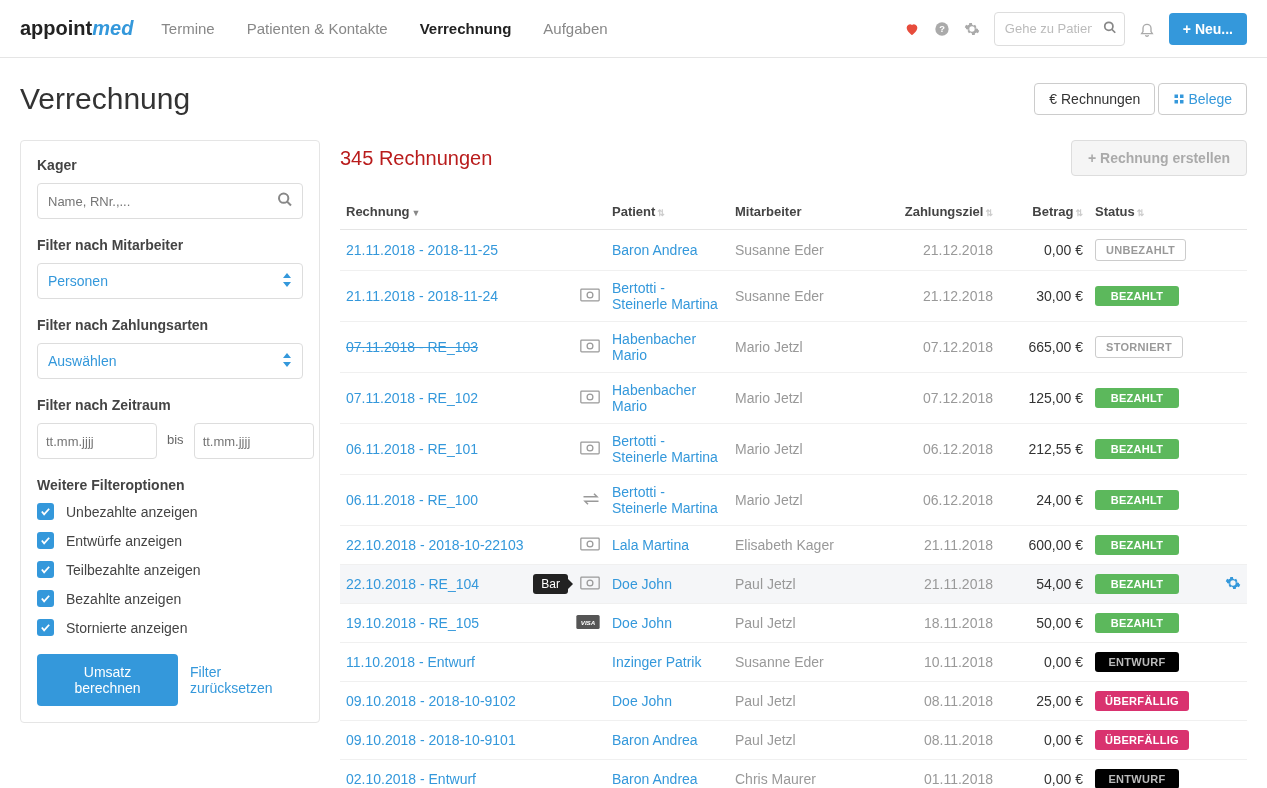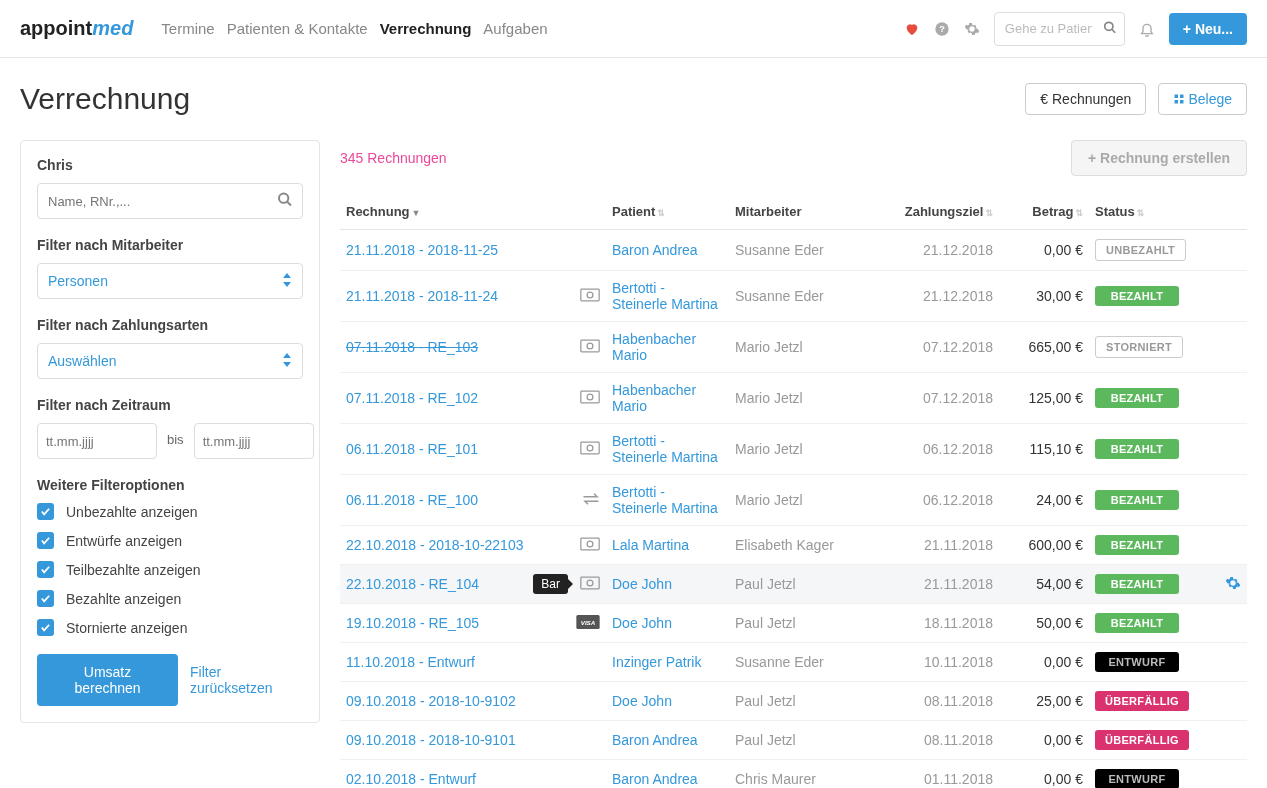--- a/index.html
+++ b/index.html
@@ -1,35 +1,35 @@
 <!DOCTYPE html>
 <html><head>
 <meta charset="utf-8">
 <style>
 * { box-sizing: border-box; margin: 0; padding: 0; }
 body { font-family: -apple-system, BlinkMacSystemFont, "Segoe UI", Helvetica, Arial, sans-serif; font-size: 14px; color: #333; background: #fff; }
 .topbar { display: flex; align-items: center; padding: 0 20px; height: 58px; border-bottom: 1px solid #e5e5e5; }
 .logo { font-size: 20px; font-weight: 700; color: #222; margin-right: 28px; }
 .logo .med { color: #3498db; font-style: italic; font-weight: 600; }
-.nav { display: flex; gap: 12px; }
+.nav { display: flex; gap: 32px; }
 .nav a { color: #888; text-decoration: none; font-size: 15px; }
 .nav a.active { color: #222; font-weight: 600; }
 .topbar-right { margin-left: auto; display: flex; align-items: center; gap: 14px; }
 .icon-btn { color: #aaa; cursor: pointer; display: inline-flex; }
 .heart { color: #e74c3c; }
 .search-box { position: relative; }
 .search-box input { width: 131px; height: 34px; border: 1px solid #ddd; border-radius: 4px; padding: 0 32px 0 10px; font-size: 13px; color: #555; }
 .search-box input::placeholder { color: #bbb; }
 .search-box .s-icon { position: absolute; right: 8px; top: 50%; transform: translateY(-50%); color: #888; }
 .bell { color: #aaa; }
 .btn-primary { background: #3498db; color: #fff; border: none; border-radius: 4px; padding: 8px 14px; font-size: 14px; font-weight: 600; cursor: pointer; }
 .page { padding: 24px 20px; }
 .page-head { display: flex; align-items: center; margin-bottom: 24px; }
 .page-title { font-size: 30px; font-weight: 400; color: #333; }
-.page-actions { margin-left: auto; display: flex; gap: 12px; }
+.page-actions { margin-left: auto; display: flex; gap: 3px; }
 .btn-outline { background: #fff; border: 1px solid #ccc; border-radius: 4px; padding: 7px 14px; font-size: 14px; cursor: pointer; color: #333; }
 .btn-outline.blue-text { color: #3498db; }
 .content { display: flex; gap: 20px; align-items: flex-start; }
 .sidebar { width: 300px; border: 1px solid #e5e5e5; border-radius: 4px; padding: 16px; flex-shrink: 0; }
 .sidebar h4 { font-size: 14px; font-weight: 600; margin-bottom: 10px; color: #444; }
 .sidebar .section { margin-bottom: 18px; }
 .input-search { position: relative; }
 .input-search input { width: 100%; height: 36px; border: 1px solid #ddd; border-radius: 4px; padding: 0 32px 0 10px; font-size: 13px; }
 .input-search .s-icon { position: absolute; right: 10px; top: 50%; transform: translateY(-50%); color: #888; }
 .select { width: 100%; height: 36px; border: 1px solid #ddd; border-radius: 4px; padding: 0 10px; color: #3498db; font-size: 14px; display: flex; align-items: center; justify-content: space-between; cursor: pointer; }
@@ -39,21 +39,21 @@
 .date-row .bis { color: #666; font-size: 13px; position: relative; top: -2px; }
 .checkbox-row { display: flex; align-items: center; gap: 12px; margin-bottom: 12px; }
 .cb { width: 17px; height: 17px; border-radius: 3px; background: #3498db; display: inline-flex; align-items: center; justify-content: center; cursor: pointer; }
 .cb svg { width: 11px; height: 11px; }
 .checkbox-row label { font-size: 14px; color: #444; }
 .sidebar-foot { display: flex; align-items: center; gap: 12px; margin-top: 8px; }
 .btn-blue { background: #3498db; color: #fff; border: none; border-radius: 4px; padding: 10px 14px; font-size: 14px; cursor: pointer; }
 .link { color: #3498db; font-size: 14px; cursor: pointer; }
 .main { flex: 1; }
 .main-head { display: flex; align-items: center; margin-bottom: 18px; }
-.count { color: #ec4899; font-size: 14px; }
+.count { color: #b91c1c; font-size: 20px; }
 .btn-disabled { margin-left: auto; background: #f5f5f5; border: 1px solid #ddd; border-radius: 4px; padding: 9px 16px; color: #aaa; font-size: 14px; cursor: default; font-weight: bold; }
 table { width: 100%; border-collapse: collapse; }
 thead th { text-align: left; font-size: 13px; font-weight: 600; color: #444; padding: 10px 6px; border-bottom: 1px solid #e5e5e5; }
 thead th.r { text-align: right; }
 tbody td { padding: 9px 6px; border-bottom: 1px solid #f0f0f0; font-size: 14px; vertical-align: middle; }
 tbody tr.hover-row { background: #f5f6f8; }
 tbody td.r { text-align: right; }
 .relink { color: #3498db; cursor: pointer; }
 .strike { text-decoration: line-through; }
 .muted { color: #999; }
@@ -139,21 +139,21 @@
             <rect x="3" y="14" width="7" height="7"></rect>
             <rect x="14" y="14" width="7" height="7"></rect>
           </svg><span>Belege</span>
       </button>
     </div>
   </div>
 
   <div class="content">
     <aside class="sidebar">
       <div class="section">
-        <h4>Chris</h4>
+        <h4>Kager</h4>
         <div class="input-search">
           <input type="text" placeholder="Name, RNr.,..." style="">
           <span class="s-icon">
             <svg width="16" height="16" viewBox="0 0 24 24" fill="none" stroke="currentColor" stroke-width="3">
                 <circle cx="10" cy="10" r="7"></circle>
                 <line x1="21" y1="21" x2="15" y2="15"></line>
               </svg>
           </span>
         </div>
       </div>
@@ -316,21 +316,21 @@
     <td><span class="relink">06.11.2018 - RE_101</span></td>
     <td class="pay-cell"><span class="pay-icon">
                   <svg width="20" height="14" viewBox="0 0 24 16" fill="none" stroke="currentColor" stroke-width="1.5">
                     <rect x="1" y="1" width="22" height="14" rx="1"></rect>
                     <circle cx="12" cy="8" r="3.5"></circle>
                   </svg>
                 </span></td>
     <td><span class="relink">Bertotti - Steinerle Martina</span></td>
     <td><span class="muted">Mario Jetzl</span></td>
     <td class="r"><span class="muted">06.12.2018</span></td>
-    <td class="r">115,10 €</td>
+    <td class="r">212,55 €</td>
     <td><span class="badge b-green">BEZAHLT</span></td>
     <td></td>
             </tr>
             <tr>
     <td><span class="relink">06.11.2018 - RE_100</span></td>
     <td class="pay-cell"><span class="pay-icon">
                   <svg width="18" height="14" viewBox="0 0 24 16" fill="none" stroke="currentColor" stroke-width="2">
                     <path d="M2 5h18l-4-4M22 11H4l4 4"></path>
                   </svg>
                 </span></td>

